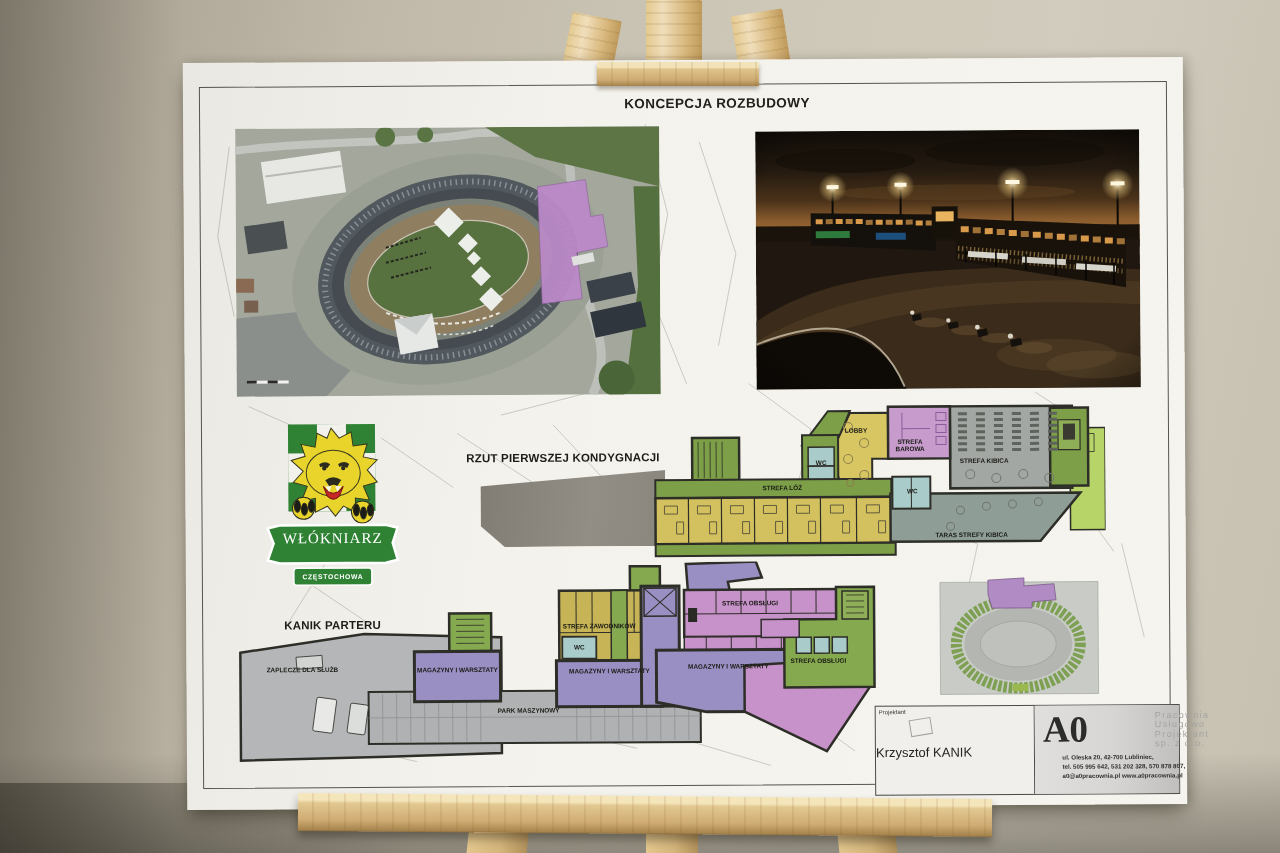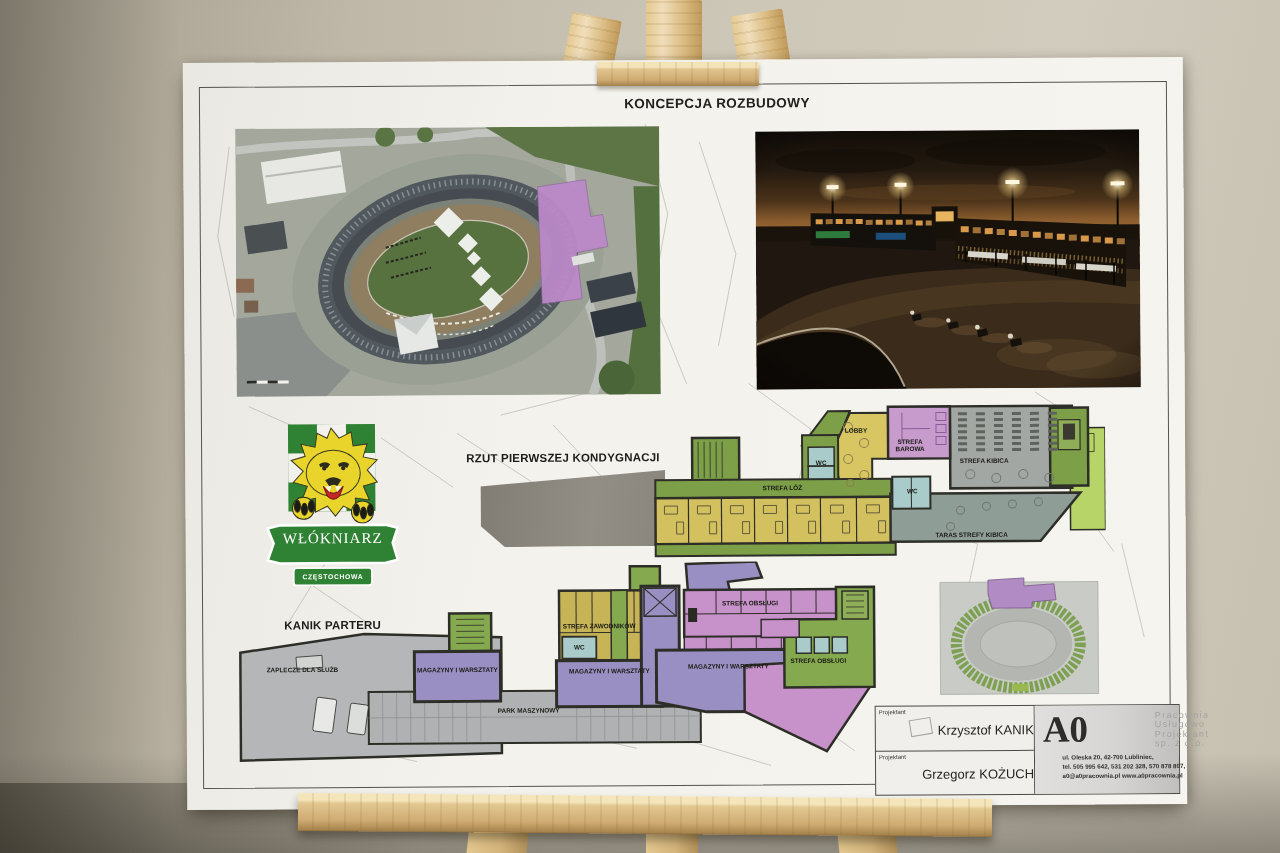--- a/index.html
+++ b/index.html
@@ -55,21 +55,21 @@
     transform:translate(-50%,-50%) scale(.64);transform-origin:center;line-height:1.05;}
   .plbl.wrap{white-space:normal;text-align:center;width:52px;}
 
   
   .titleblock{position:absolute;left:688px;top:647px;width:303px;height:88px;display:flex;
     background:#f0efeb;border:1px solid #4a4a46;}
   .tb-left{width:158px;display:flex;flex-direction:column;border-right:1px solid #4a4a46;}
   .tb-cell{position:relative;flex:1;border-bottom:1px solid #4a4a46;}
   .tb-cell:last-child{border-bottom:none;}
   .tb-role{position:absolute;left:3px;top:2px;font-size:10px;transform:scale(.6);transform-origin:left top;color:#3a3a36;}
-  .tb-name{position:absolute;left:0;right:0;top:50%;transform:translateY(-38%);text-align:right;
+  .tb-name{position:absolute;left:0;right:0;top:50%;transform:translateY(-38%);text-align:left;
     font-size:13px;color:#26262r2;color:#262622;}
   .tb-sketch{position:absolute;left:34px;top:12px;width:20px;height:15px;border:1px solid #a2a29e;transform:rotate(-9deg);}
   .tb-right{position:relative;flex:1;background:linear-gradient(90deg,#e0dfdd 0%,#d6d5d3 55%,#c0bfbd 100%);}
   .a0-logo{position:absolute;left:8px;top:2px;font-family:"Liberation Serif",serif;font-size:37px;font-weight:700;color:#2c2c2a;}
   .a0-lines{position:absolute;left:72px;top:6px;font-size:9px;color:#a3a39f;letter-spacing:1.4px;line-height:1.05;margin-left:48px;}
   .a0-addr{position:absolute;left:0;right:0;top:47px;text-align:center;font-size:10px;color:#2f2f2b;
     transform:scale(.62);transform-origin:center top;line-height:1.5;white-space:nowrap;font-weight:600;}
 </style>
 </head>
 <body>
@@ -585,24 +585,20 @@
       <rect x="76" y="108" width="16" height="7" fill="#9ab84e"></rect>
     </svg>
 
     <div class="titleblock">
       <div class="tb-left">
         <div class="tb-cell">
           <span class="tb-role">Projektant</span>
           <span class="tb-sketch"></span>
           <span class="tb-name">Krzysztof KANIK</span>
         </div>
-        <div class="tb-cell">
-          <span class="tb-role">Projektant</span>
-          <span class="tb-name">Grzegorz KOŻUCH</span>
-        </div>
       </div>
       <div class="tb-right">
         <div class="a0-logo">A0</div>
         <div class="a0-lines">
           <div>Pracownia</div>
           <div>Usługowo</div>
           <div>Projektant</div>
           <div>sp. z o.o.</div>
         </div>
         <div class="a0-addr">

